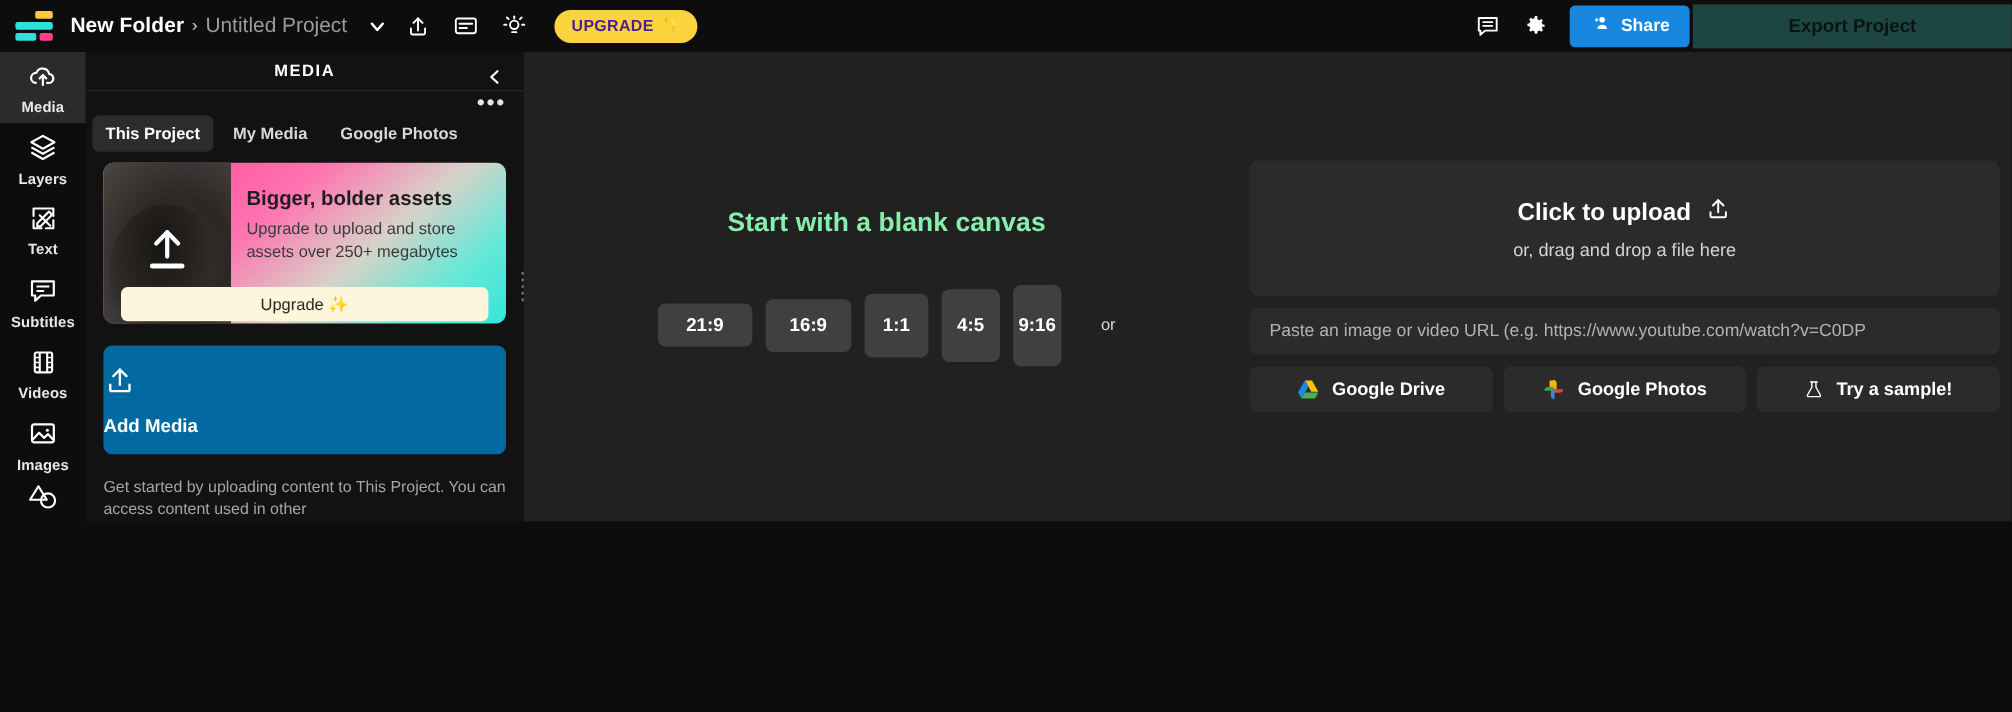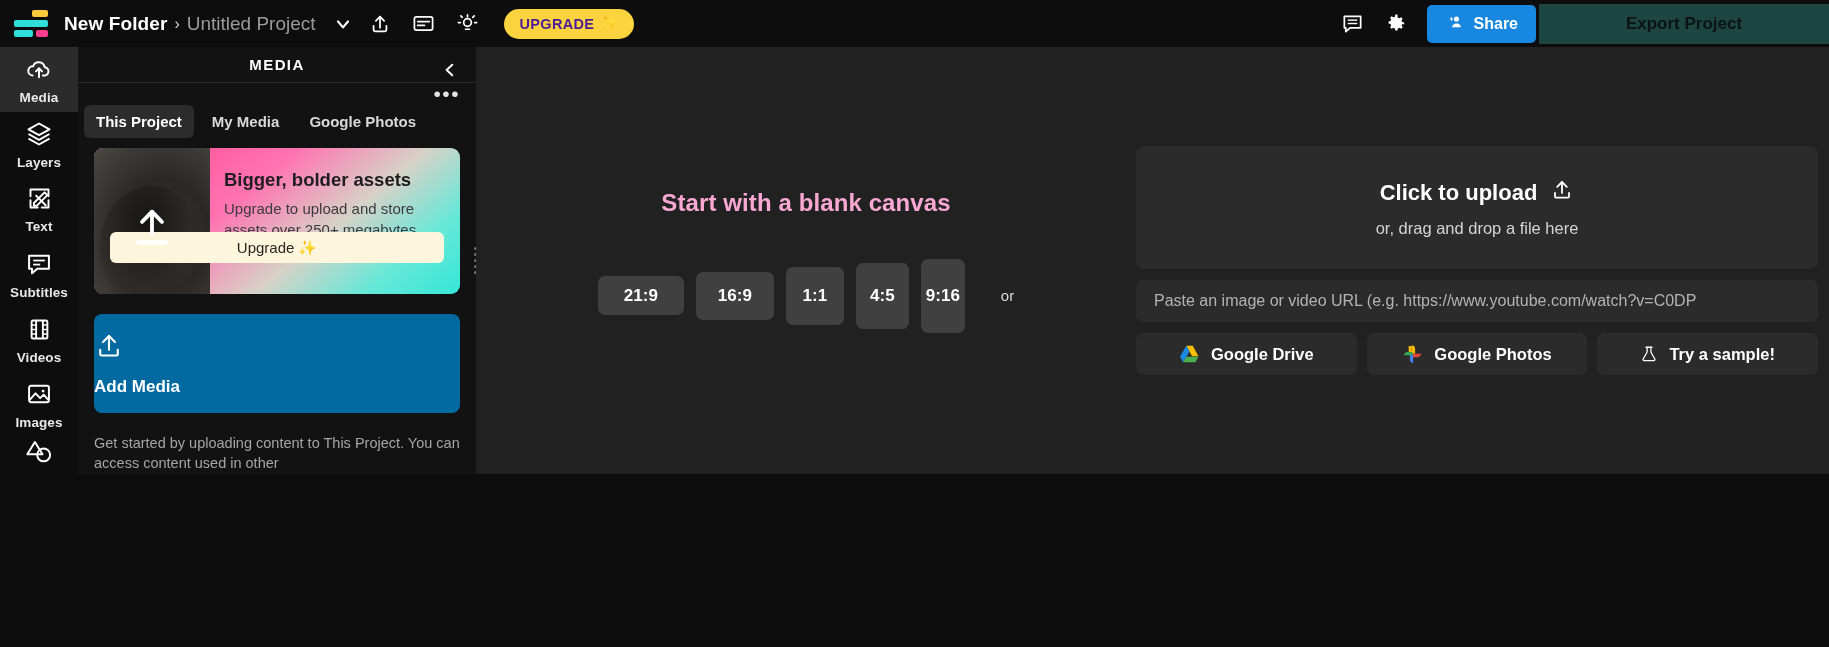--- a/index.html
+++ b/index.html
@@ -100,21 +100,21 @@
     border-radius: 50% 50% 0 0;
   }
   .promo-img .ul-arrow {
     position: absolute; left: 50%; top: 52%; transform: translate(-50%,-50%);
     z-index: 3;
   }
   .promo-text { flex: 1; padding: 20px 18px 0 14px; }
   .promo-title { font-size: 18.5px; font-weight: bold; color: #1f1d21; line-height: 1.28; }
   .promo-sub { font-size: 15px; color: #3b3a3e; line-height: 1.38; margin-top: 7px; }
   .promo-cta {
-    position: absolute; left: 16px; right: 16px; bottom: 31px;
+    position: absolute; left: 16px; right: 16px; bottom: 2px;
     background: #fdf6dd; color: #2a2722;
     height: 31px; border-radius: 6px;
     display: flex; align-items: center; justify-content: center;
     font-size: 15px; cursor: pointer;
   }
 
   .addmedia {
     margin: 20px 16px 0 16px; height: 130px;
     background: #0369a1; border-radius: 8px;
     display: flex; flex-direction: column; align-items: flex-start; justify-content: center;
@@ -128,21 +128,21 @@
     display: flex; align-items: center; justify-content: center; cursor: col-resize;
   }
   .drag-dots { display: flex; flex-direction: column; gap: 3px; }
   .drag-dots i { width: 3px; height: 3px; border-radius: 50%; background: #787878; display: block; }
 
   
   .canvas { flex: 1; background: #212121; display: flex; align-items: center; position: relative; min-width: 0; }
   .canvas-inner { display: flex; width: 100%; align-items: center; justify-content: space-between; padding: 0 34px 0 0; }
 
   .blank-col { flex: 0 0 auto; width: 660px; display: flex; flex-direction: column; align-items: center; }
-  .blank-title { font-size: 24px; font-weight: bold; color: #f9a8d4; margin-bottom: 42px; letter-spacing: .1px; }
+  .blank-title { font-size: 24px; font-weight: bold; color: #86efac; margin-bottom: 42px; letter-spacing: .1px; }
   .ratios { display: flex; align-items: center; gap: 12px; }
   .ratio {
     background: #404040; border-radius: 7px;
     display: flex; align-items: center; justify-content: center;
     font-size: 17px; font-weight: bold; color: #ffffff; cursor: pointer;
   }
   .ratio.r219 { width: 86px; height: 39px; }
   .ratio.r169 { width: 78px; height: 48px; }
   .ratio.r11  { width: 58px; height: 58px; }
   .ratio.r45  { width: 53px; height: 66px; }

